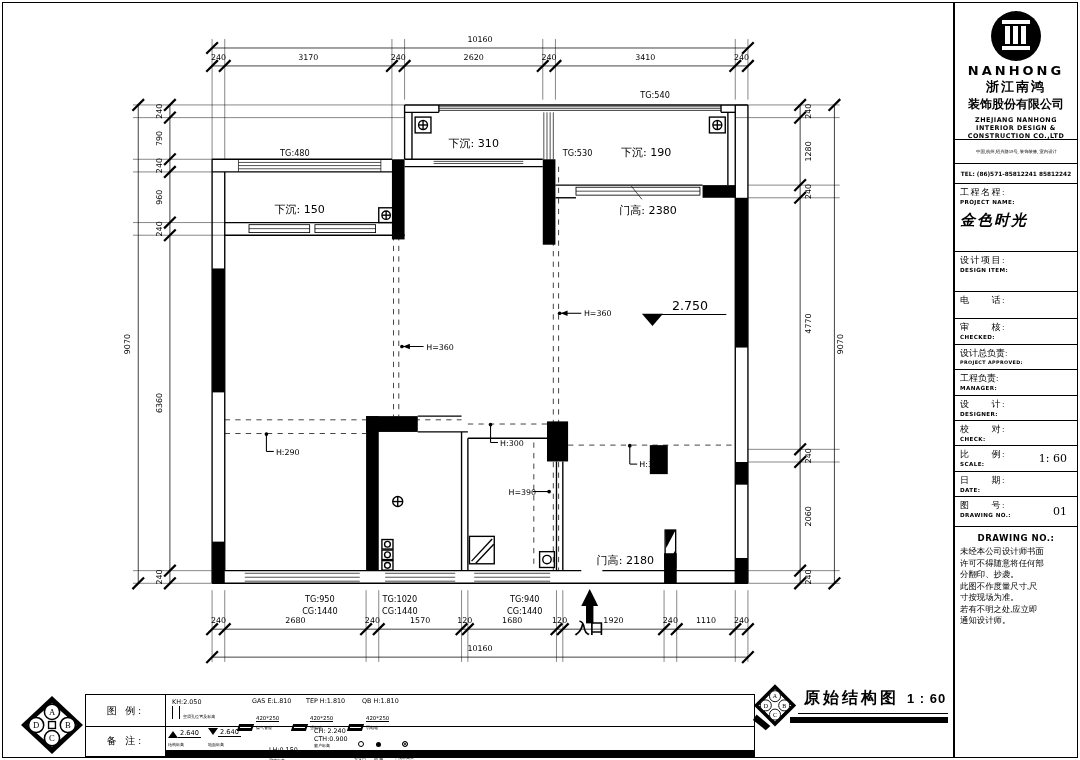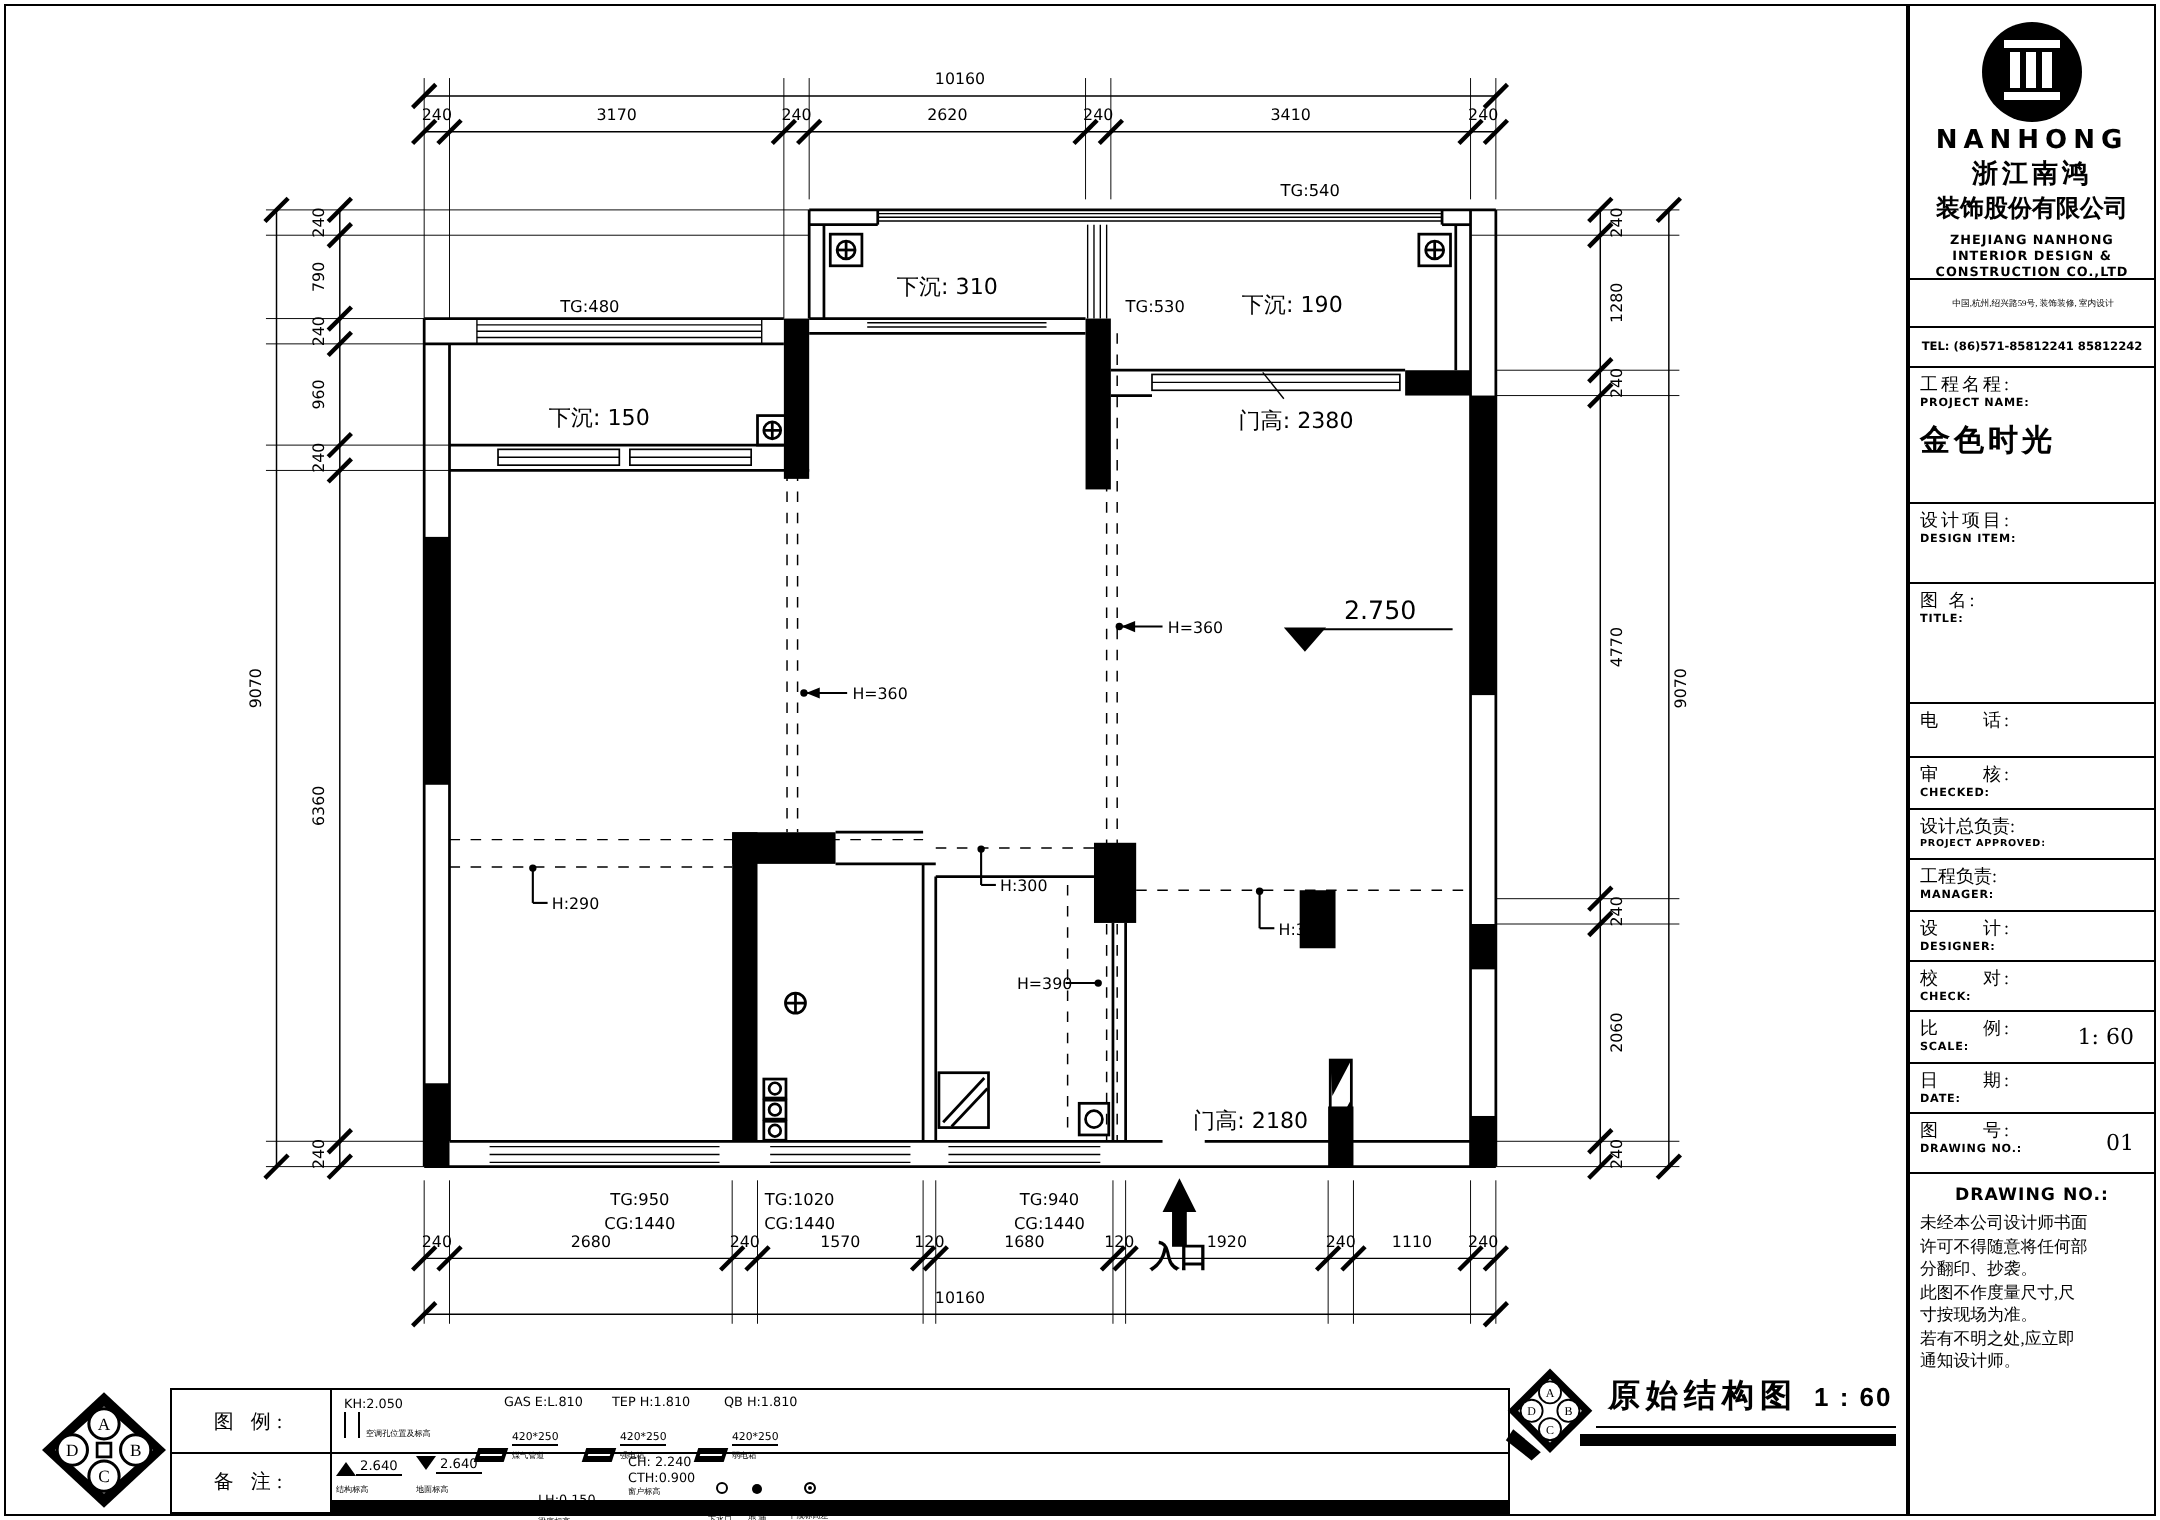--- a/index.html
+++ b/index.html
@@ -34,21 +34,21 @@
   .cnw{font-size:9px;letter-spacing:0px;white-space:nowrap;}
   .en{font-family:"DejaVu Sans",sans-serif;font-size:5.6px;font-weight:bold;letter-spacing:.4px;white-space:nowrap;}
   .logo-circle{width:50px;height:50px;border-radius:50%;background:#000;margin:6px auto 2px auto;position:relative;}
   .logo-circle i{position:absolute;background:#fff;}
   .brand{font-family:"DejaVu Sans",sans-serif;font-weight:bold;font-size:13px;letter-spacing:3px;text-align:center;}
   .cmp1{font-size:13px;text-align:center;letter-spacing:2px;font-weight:bold;}
   .cmp2{font-size:12px;text-align:center;letter-spacing:0px;font-weight:bold;white-space:nowrap;}
   .cmpen{font-family:"DejaVu Sans",sans-serif;font-size:6.4px;font-weight:bold;text-align:center;letter-spacing:.5px;}
   .addr{font-size:4.6px;text-align:center;white-space:nowrap;transform:scale(.95);}
   .tel{font-family:"DejaVu Sans",sans-serif;font-size:5.8px;font-weight:bold;text-align:center;}
-  .pvalue{font-size:15px;font-weight:bold;letter-spacing:2px;margin-top:6px;}
+  .pvalue{font-size:15px;font-weight:bold;letter-spacing:2px;margin-top:6px;font-style:italic;}
   .inline-val{position:absolute;right:10px;top:6px;font-size:11px;font-family:"DejaVu Serif",serif;}
   .notice-title{font-family:"DejaVu Sans",sans-serif;font-size:8.6px;font-weight:bold;text-align:center;margin:4px 0 3px 0;letter-spacing:.5px;}
   .notice-line{font-size:8.4px;line-height:11.5px;white-space:nowrap;}
   
   .legend{position:absolute;left:85px;top:694px;width:670px;height:63px;border:1px solid #000;box-sizing:border-box;background:#fff;}
   .lg-label{position:absolute;left:0;width:80px;height:31px;border-right:1px solid #000;box-sizing:border-box;
             display:flex;align-items:center;justify-content:center;font-family:"Liberation Serif",serif;
             font-size:10px;letter-spacing:3px;}
   .lg-div{position:absolute;left:0;top:31px;width:100%;height:0;border-top:1px solid #000;}
   .lg-item{position:absolute;font-family:"DejaVu Sans",sans-serif;}
@@ -420,24 +420,20 @@
     </div>
     <div class="tb-sec" style="height:68px;">
       <div class="cn">工程名程:</div>
       <div class="en">PROJECT NAME:</div>
       <div class="pvalue">金色时光</div>
     </div>
     <div class="tb-sec" style="height:40px;">
       <div class="cn">设计项目:</div>
       <div class="en">DESIGN ITEM:</div>
     </div>
-    <div class="tb-sec" style="height:60px;">
-      <div class="cn">图 名:</div>
-      <div class="en">TITLE:</div>
-    </div>
     <div class="tb-sec" style="height:27px;">
       <div class="cn">电　　话:</div>
     </div>
     <div class="tb-sec" style="height:26px;">
       <div class="cn">审　　核:</div>
       <div class="en">CHECKED:</div>
     </div>
     <div class="tb-sec" style="height:25px;">
       <div class="cnw">设计总负责:</div>
       <div class="en" style="font-size:4.8px;">PROJECT APPROVED:</div>

